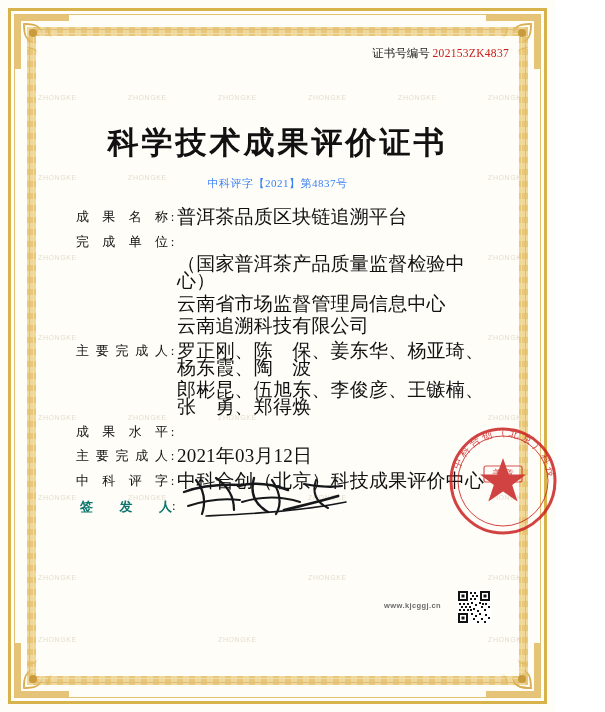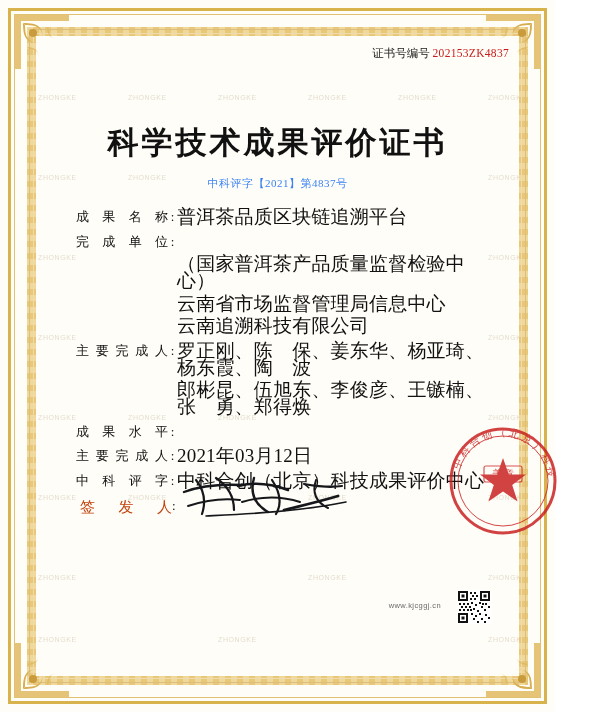--- a/index.html
+++ b/index.html
@@ -168,26 +168,27 @@
   }
   .row.cont {
     margin-top: -2px;
   }
   .row.cont .label, .row.cont .colon { visibility: hidden; }
 
   .sign-label {
     position: absolute;
     left: 44px;
     top: 462px;
-    font-size: 15px;
+    font-size: 13px;
     letter-spacing: 0px;
     width: 92px;
     text-align: justify;
     text-align-last: justify;
-    color: #c2410c;
+    color: #0f766e;
+    font-weight: bold;
   }
   .sign-colon {
     position: absolute;
     left: 136px;
     top: 462px;
     font-size: 13px;
     color: #111;
   }
   .signature {
     position: absolute;
@@ -206,20 +207,21 @@
   }
 
   .footer-url {
     position: absolute;
     right: 78px;
     bottom: 66px;
     font-family: "Liberation Sans", sans-serif;
     font-size: 7.5px;
     color: #6b6b6b;
     letter-spacing: 0.4px;
+    font-weight: bold;
   }
   .footer-note {
     position: absolute;
     left: 0;
     right: 0;
     bottom: 50px;
     text-align: center;
     font-size: 9px;
     color: #6a6a6a;
     letter-spacing: 0.3px;

